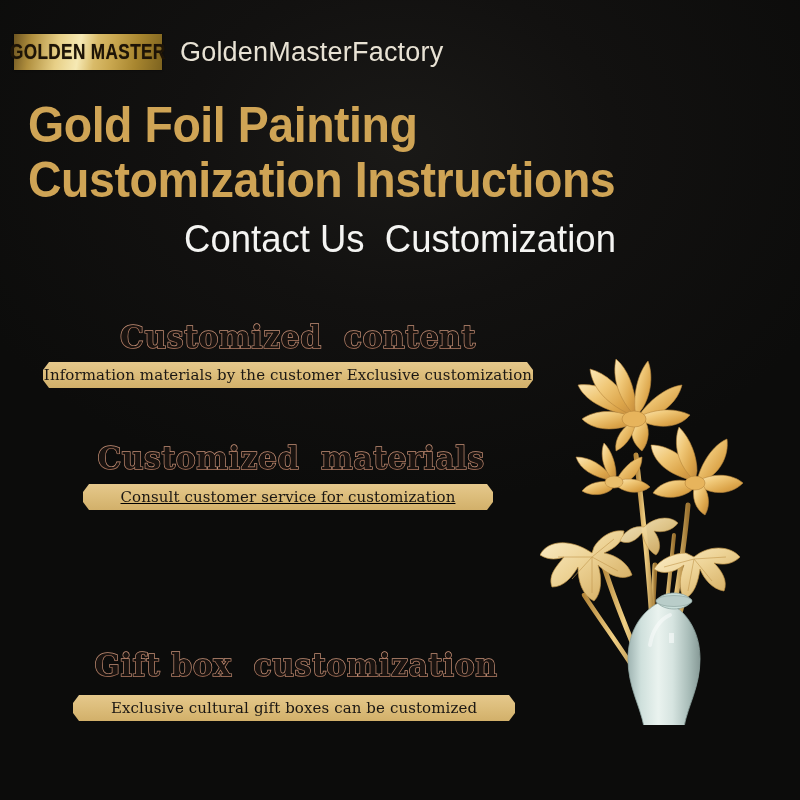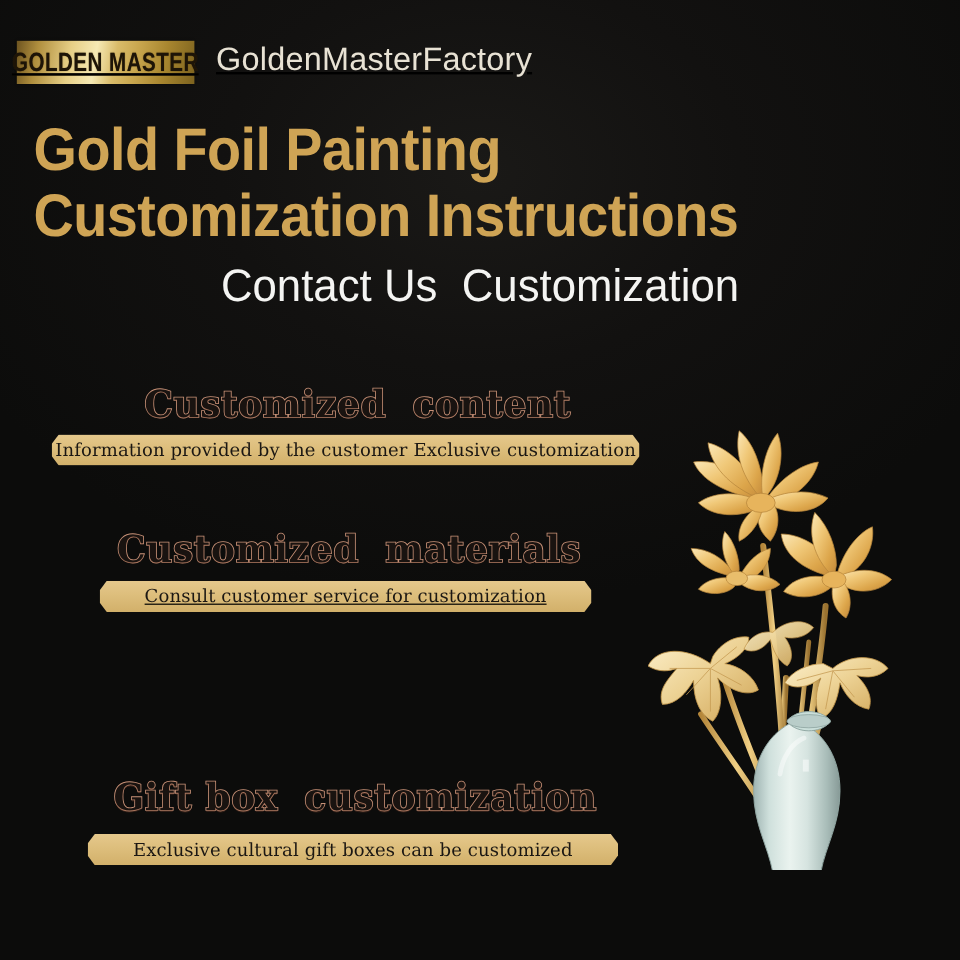--- a/index.html
+++ b/index.html
@@ -11,21 +11,21 @@
   }
   #poster{
     position:absolute;inset:0;width:800px;height:800px;
     background:
       radial-gradient(ellipse 60% 45% at 50% 18%, #1a1917 0%, #121110 45%, #0c0c0b 100%),
       #0d0d0c;
     overflow:hidden;
   }
 
   
-  .brand-row{position:absolute;left:14px;top:34px;display:flex;align-items:flex-start;gap:18px;text-decoration:underline;}
+  .brand-row{position:absolute;left:14px;top:34px;display:flex;align-items:center;gap:18px;}
   .logo-box{
     width:148px;height:36px;
     background:linear-gradient(100deg,#6d5420 0%,#b08f3e 12%,#e7cf86 30%,#f6e9b4 44%,
                                #d9bb६9 55%,#c9a74f 66%,#a8862f 82%,#7d631f 100%);
     background:linear-gradient(100deg,#6d5420 0%,#b08f3e 12%,#e7cf86 30%,#f6e9b4 44%,
                                #d9bb69 55%,#c9a74f 66%,#a8862f 82%,#7d631f 100%);
     display:flex;align-items:center;justify-content:center;
     box-shadow:0 0 2px rgba(0,0,0,.6);
   }
   .logo-text{
@@ -116,21 +116,21 @@
 
   <div class="headline">
     <span class="l1">Gold Foil Painting</span>
     <span class="l2">Customization Instructions</span>
   </div>
   <div class="subhead">Contact Us  Customization</div>
 
   <div class="section" id="sec-content">
     <span class="sec-title">Customized  content</span>
     <div class="banner">
-      <span class="banner-text">Information provided by the customer Exclusive customization</span>
+      <span class="banner-text">Information materials by the customer Exclusive customization</span>
     </div>
   </div>
 
   <div class="section" id="sec-materials">
     <span class="sec-title">Customized  materials</span>
     <div class="banner">
       <span class="banner-text">Consult customer service for customization</span>
     </div>
   </div>
 

